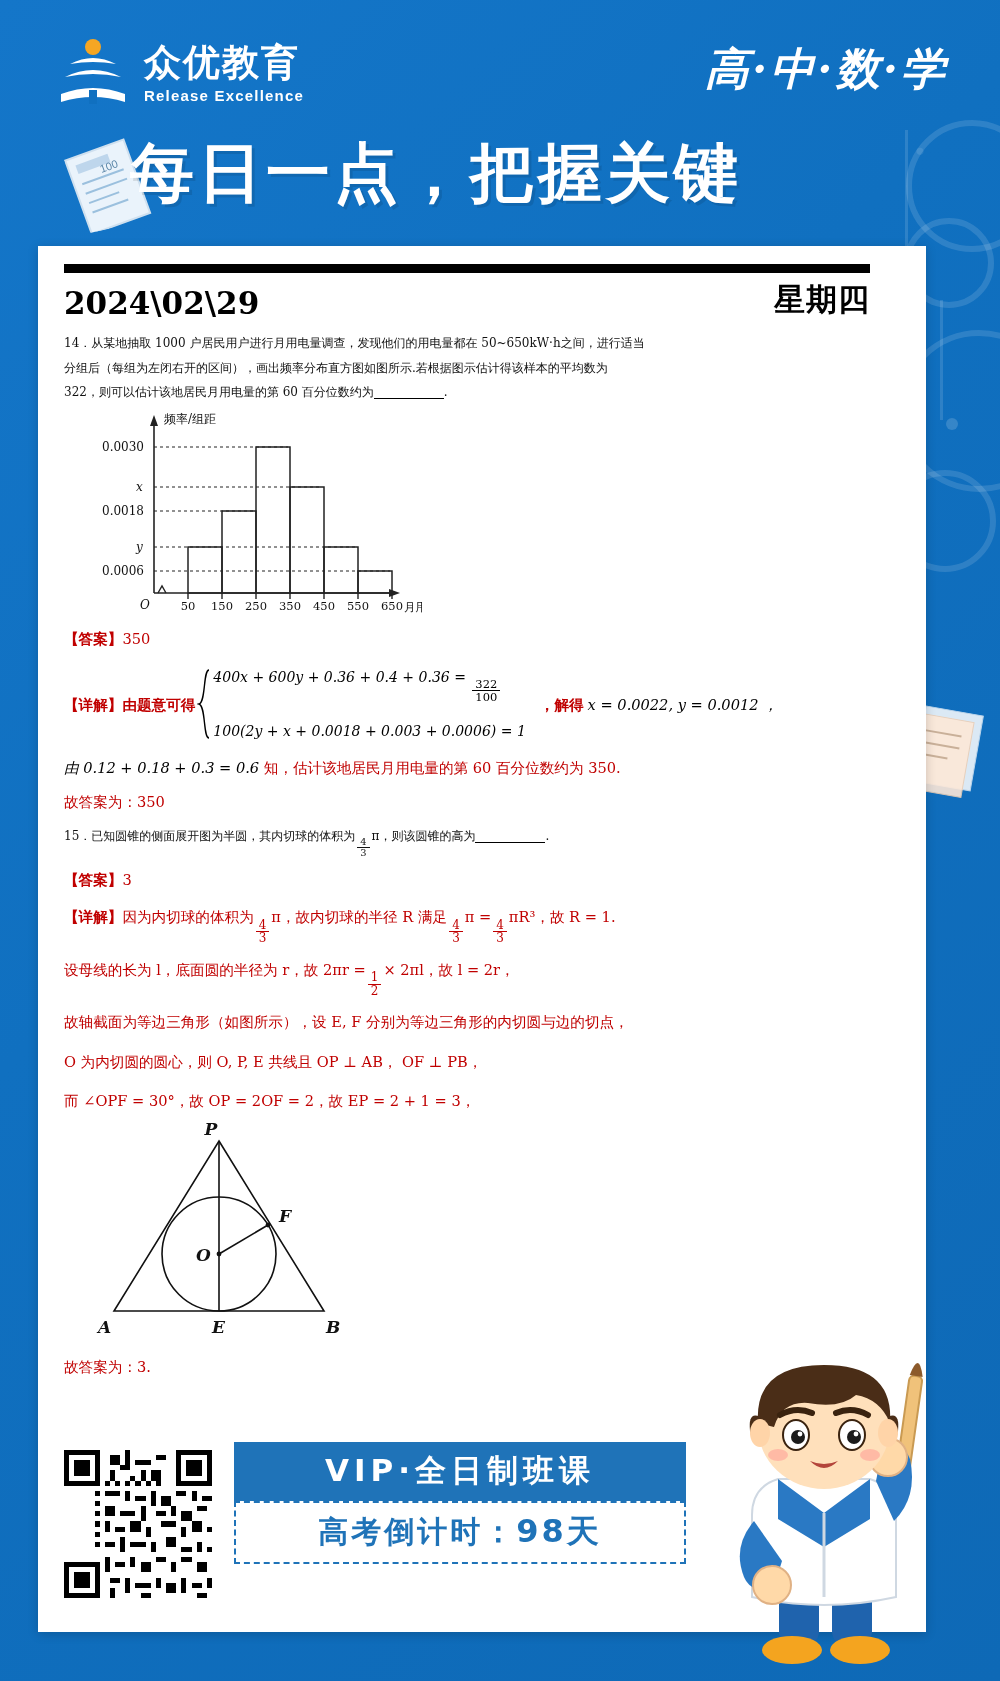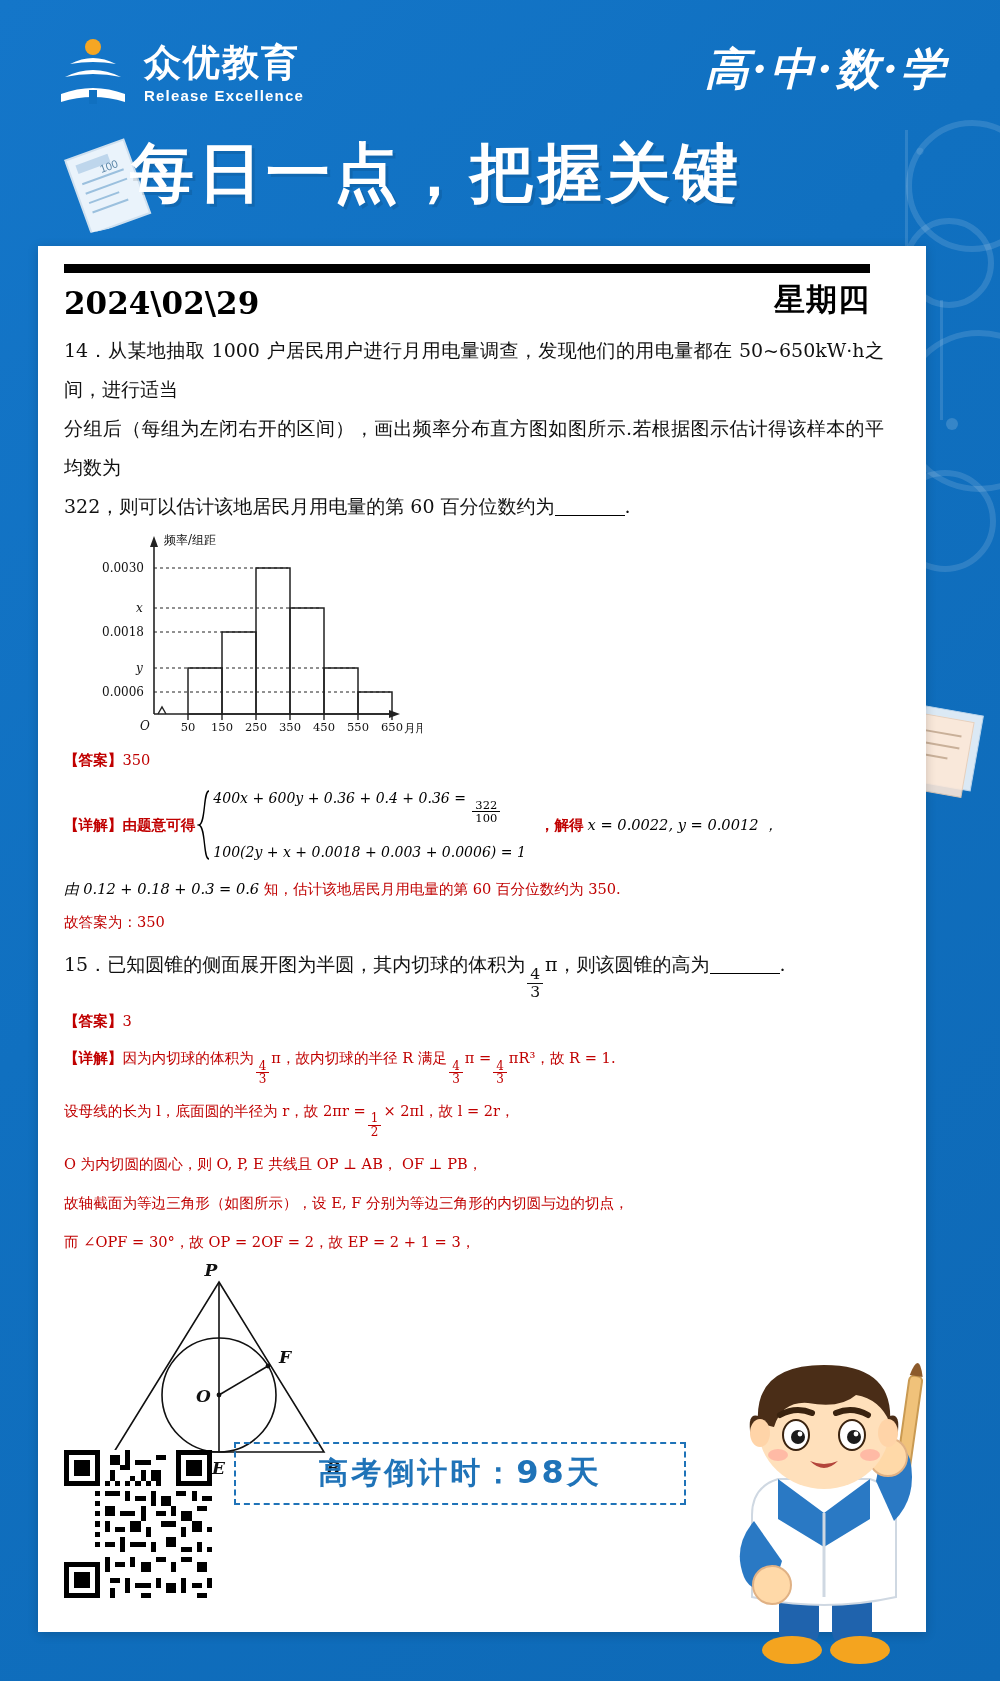--- a/index.html
+++ b/index.html
@@ -66,21 +66,21 @@
   .date{
     font-family:"DejaVu Serif",serif;font-weight:bold;font-size:31px;color:#000;letter-spacing:0px;
   }
   .weekday{
     font-family:"DejaVu Sans",sans-serif;font-weight:bold;font-size:31px;color:#000;letter-spacing:1px;
   }
 
   
   .qtext{
     font-family:"DejaVu Serif",serif;
-    font-size:19px;color:#111;line-height:2.05;
+    font-size:12px;color:#111;line-height:2.05;
     width:820px;margin-top:10px;text-align:justify;
   }
   .sol{
     font-family:"DejaVu Serif",serif;
     font-size:14.6px;line-height:2.0;color:#c00000;width:820px;
   }
   .sol .blk{color:#000;}
   .bold-red{color:#c00000;font-weight:bold;}
   .mi{font-style:italic;font-family:"DejaVu Serif",serif;}
   .frac{display:inline-flex;flex-direction:column;vertical-align:-0.55em;
@@ -304,22 +304,22 @@
           </span><span>πR³，故 R = 1.</span>
       </div>
 
       <div class="sol" style="margin-top:10px;">
         <span>设母线的长为 l，底面圆的半径为 r，故 2πr =</span><span class="frac">
             <span class="num">1</span>
             <span class="den">2</span>
           </span><span>× 2πl，故 l = 2r，</span>
       </div>
 
+      <div class="sol" style="margin-top:10px;">故轴截面为等边三角形（如图所示），设 E, F 分别为等边三角形的内切圆与边的切点，</div>
       <div class="sol" style="margin-top:10px;">O 为内切圆的圆心，则 O, P, E 共线且 OP ⊥ AB， OF ⊥ PB，</div>
-      <div class="sol" style="margin-top:10px;">故轴截面为等边三角形（如图所示），设 E, F 分别为等边三角形的内切圆与边的切点，</div>
       <div class="sol" style="margin-top:10px;">而 ∠OPF = 30°，故 OP = 2OF = 2，故 EP = 2 + 1 = 3，</div>
 
       <div class="figure-tri">
         <svg width="290" height="225" viewBox="0 0 290 225">
 
           <polygon points="145,20 250,190 40,190" fill="none" stroke="#111" stroke-width="1.6"></polygon>
 
           <circle cx="145" cy="133" r="57" fill="none" stroke="#111" stroke-width="1.6"></circle>
 
           <line x1="145" y1="20" x2="145" y2="190" stroke="#111" stroke-width="1.6"></line>
@@ -430,20 +430,21 @@
             <rect x="23" y="25" width="1" height="3"></rect>
           <rect x="25" y="26" width="2" height="1"></rect>
             <rect x="28" y="25" width="1" height="2"></rect>
           <rect x="9" y="27" width="1" height="2"></rect>
             <rect x="15" y="28" width="2" height="1"></rect>
             <rect x="26" y="28" width="2" height="1"></rect>
         </g>
       </svg>
 
       <div class="vipbox">
+        <div class="vip-band">VIP·全日制班课</div>
         <div class="vip-count">
           <span>高考倒计时：</span><span class="days">98天</span>
         </div>
       </div>
     </div>
 
   </div>
 
   <svg class="mascot" viewBox="0 0 300 330">
 

